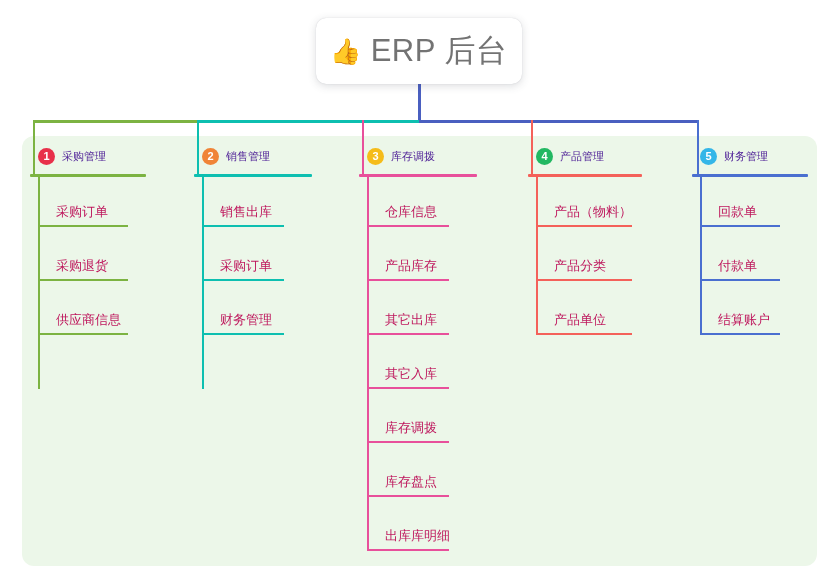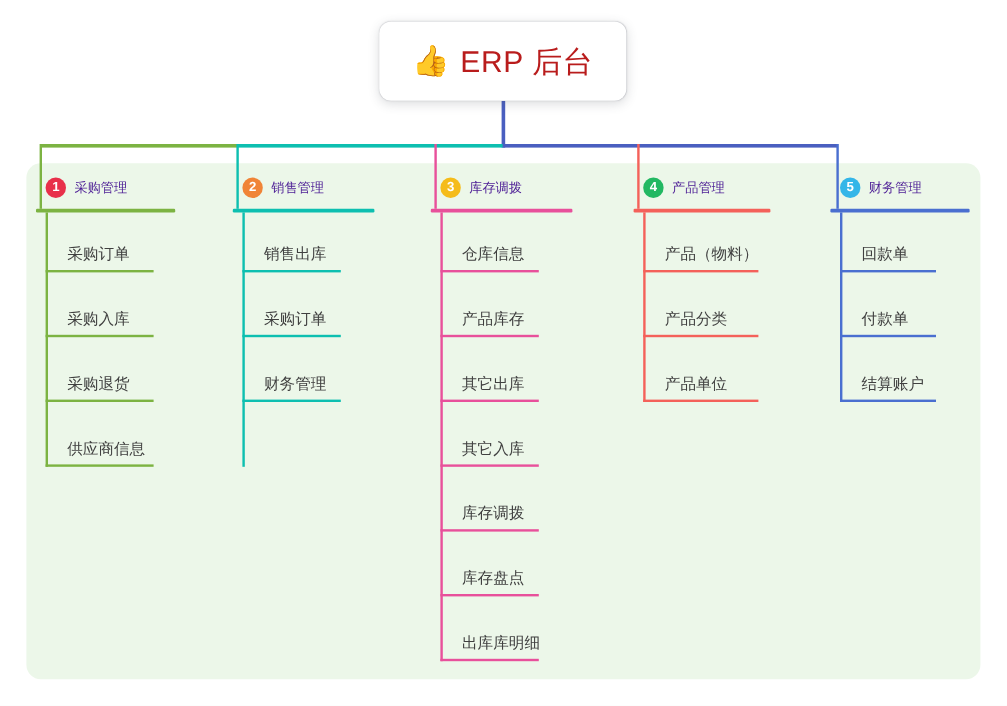--- a/index.html
+++ b/index.html
@@ -35,22 +35,22 @@
     gap: 9px;
     z-index: 6;
   }
   #root-card .thumb {
     font-size: 25px;
     line-height: 1;
     color: #f5b942;
     display: inline-block;
   }
   #root-card .root-title {
-    font-size: 25px;
-    color: #b91c1c;
+    font-size: 31px;
+    color: #737373;
     letter-spacing: 0.5px;
     white-space: nowrap;
   }
 
   
   .ln { position: absolute; z-index: 2; }
 
   
   #panel {
     position: absolute;
@@ -109,21 +109,21 @@
   }
   .item {
     position: relative;
     height: 54px;
   }
   .item-label {
     position: absolute;
     left: 26px;
     bottom: 10px;
     font-size: 13px;
-    color: #404040;
+    color: #be185d;
     white-space: nowrap;
   }
   .item-rule {
     position: absolute;
     left: 8px;
     bottom: 4px;
     height: 2px;
   }
 </style>
 </head>
@@ -157,24 +157,20 @@
           <span class="col-title">采购管理</span>
         </div>
         <div class="head-rule" style="width: 116px; background: rgb(124, 179, 66);"></div>
         <div class="items">
           <div class="spine" style="background: rgb(124, 179, 66); height: 212px;"></div>
           <div class="item">
             <span class="item-label">采购订单</span>
             <div class="item-rule" style="width: 90px; background: rgb(124, 179, 66);"></div>
           </div>
           <div class="item">
-            <span class="item-label">采购入库</span>
-            <div class="item-rule" style="width: 90px; background: rgb(124, 179, 66);"></div>
-          </div>
-          <div class="item">
             <span class="item-label">采购退货</span>
             <div class="item-rule" style="width: 90px; background: rgb(124, 179, 66);"></div>
           </div>
           <div class="item">
             <span class="item-label">供应商信息</span>
             <div class="item-rule" style="width: 90px; background: rgb(124, 179, 66);"></div>
           </div>
         </div>
       </div>
       <div class="col" style="left: 194px;">

